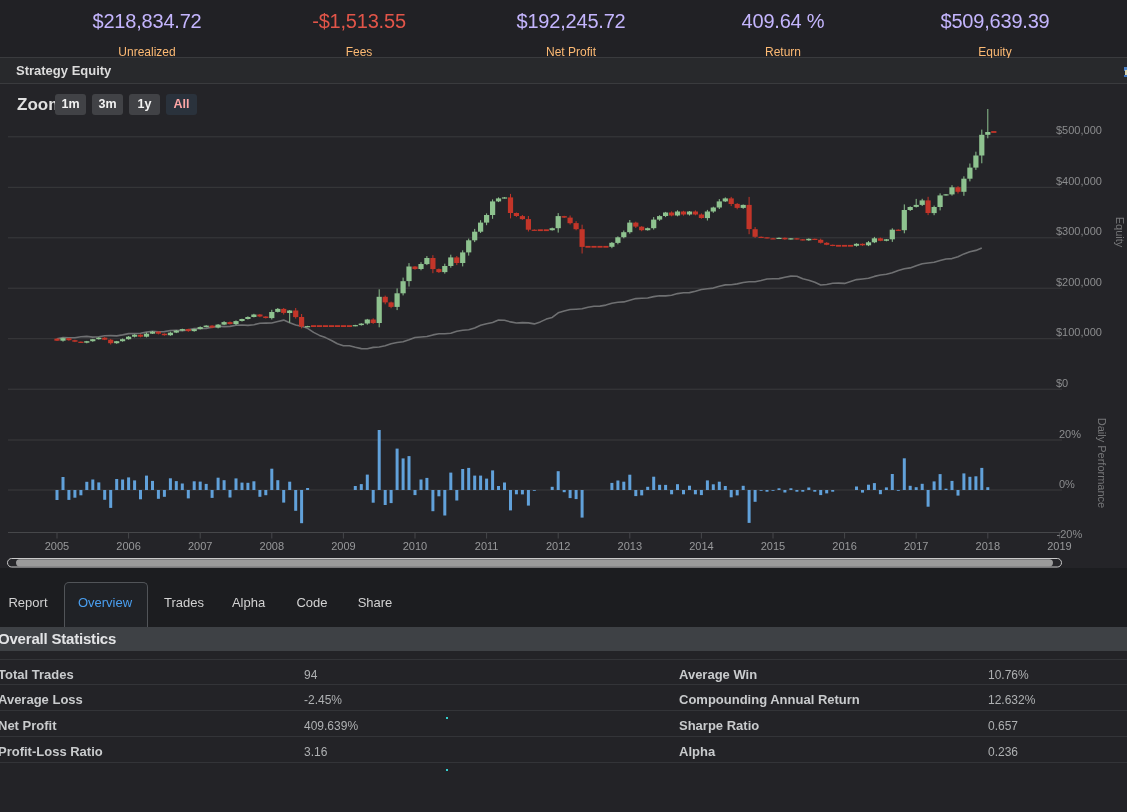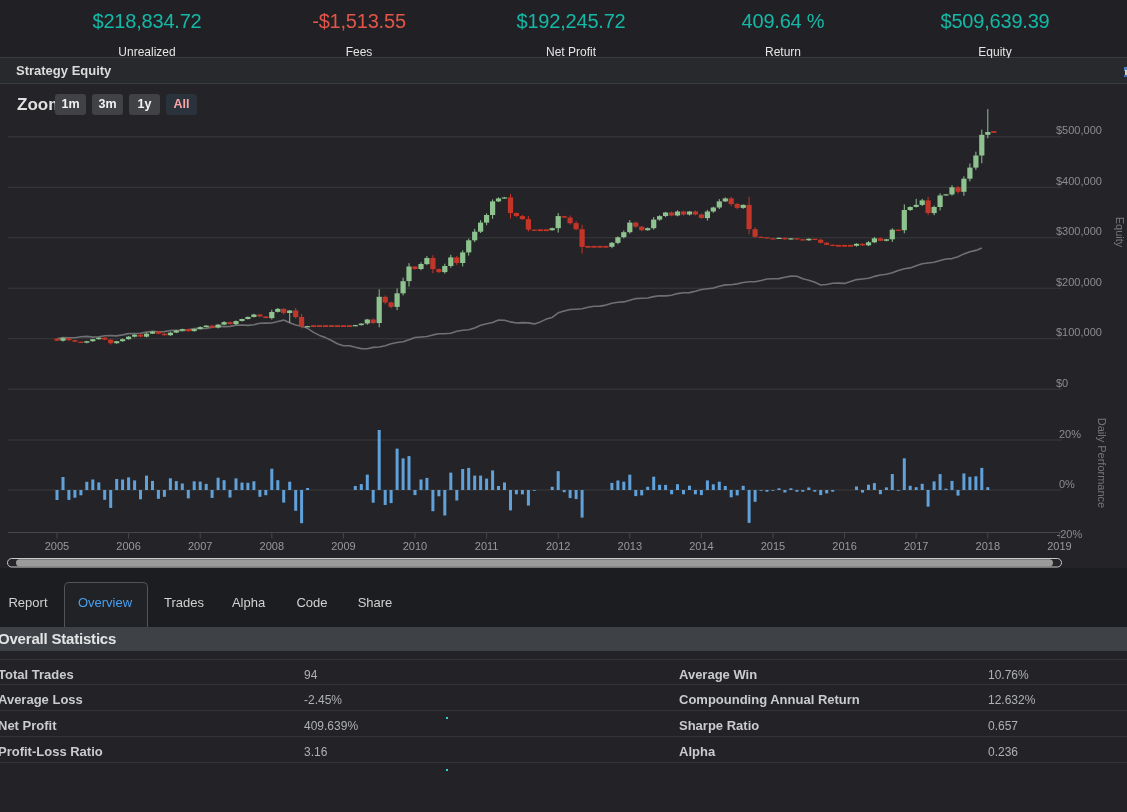--- a/index.html
+++ b/index.html
@@ -1,22 +1,22 @@
 <!DOCTYPE html>
 <html><head><meta charset="utf-8">
 <style>
 *{margin:0;padding:0;box-sizing:border-box;}
 html,body{background:#1d1e21;}
 body{width:1127px;height:812px;overflow:hidden;position:relative;font-family:"Liberation Sans",sans-serif;}
 .sec{position:absolute;left:0;width:1127px;}
 #stats{top:0;height:58px;background:#212125;border-bottom:1px solid #3a3b3e;}
 .stat{position:absolute;width:212px;text-align:center;top:10px;}
 .sv{font-size:20px;letter-spacing:-0.2px;}
-.sv.g{color:#14b8a6;} .sv.r{color:#e25549;}
-.sl{font-size:12px;color:#e5e5e5;margin-top:12px;}
+.sv.g{color:#c4b5fd;} .sv.r{color:#e25549;}
+.sl{font-size:12px;color:#fdba74;margin-top:12px;}
 #seqbar{top:58px;height:26px;background:#28292c;border-bottom:1px solid #3a3b3e;color:#dcdcdc;font-size:13px;font-weight:700;line-height:25px;padding-left:16px;}
 #chart{top:84px;height:484px;background:#242428;}
 #zoomrow{position:absolute;top:94px;left:17px;height:21px;color:#e0e0e0;font-size:17px;font-weight:700;line-height:21px;}
 .zb{position:absolute;top:93.5px;width:31px;height:21px;border-radius:3px;background:#414246;color:#f2f2f2;font-size:12.5px;font-weight:700;text-align:center;line-height:21px;}
 .zb.all{background:#2a323c;color:#fca5a5;}
 #tabzone{top:568px;height:59px;background:#1c1d20;}
 .tab{position:absolute;top:595px;transform:translateX(-50%);color:#d2d2d2;font-size:13px;line-height:16px;}
 .tab.act{color:#4a9ff0;}
 #acttab{position:absolute;top:581.5px;left:63.5px;width:84px;height:46px;border:1px solid #515458;border-bottom:none;border-radius:5px 5px 0 0;background:#202226;}
 #osbar{top:627px;height:24px;background:#3e4145;color:#e3e4e6;font-size:15px;font-weight:700;letter-spacing:-0.2px;line-height:24px;}

